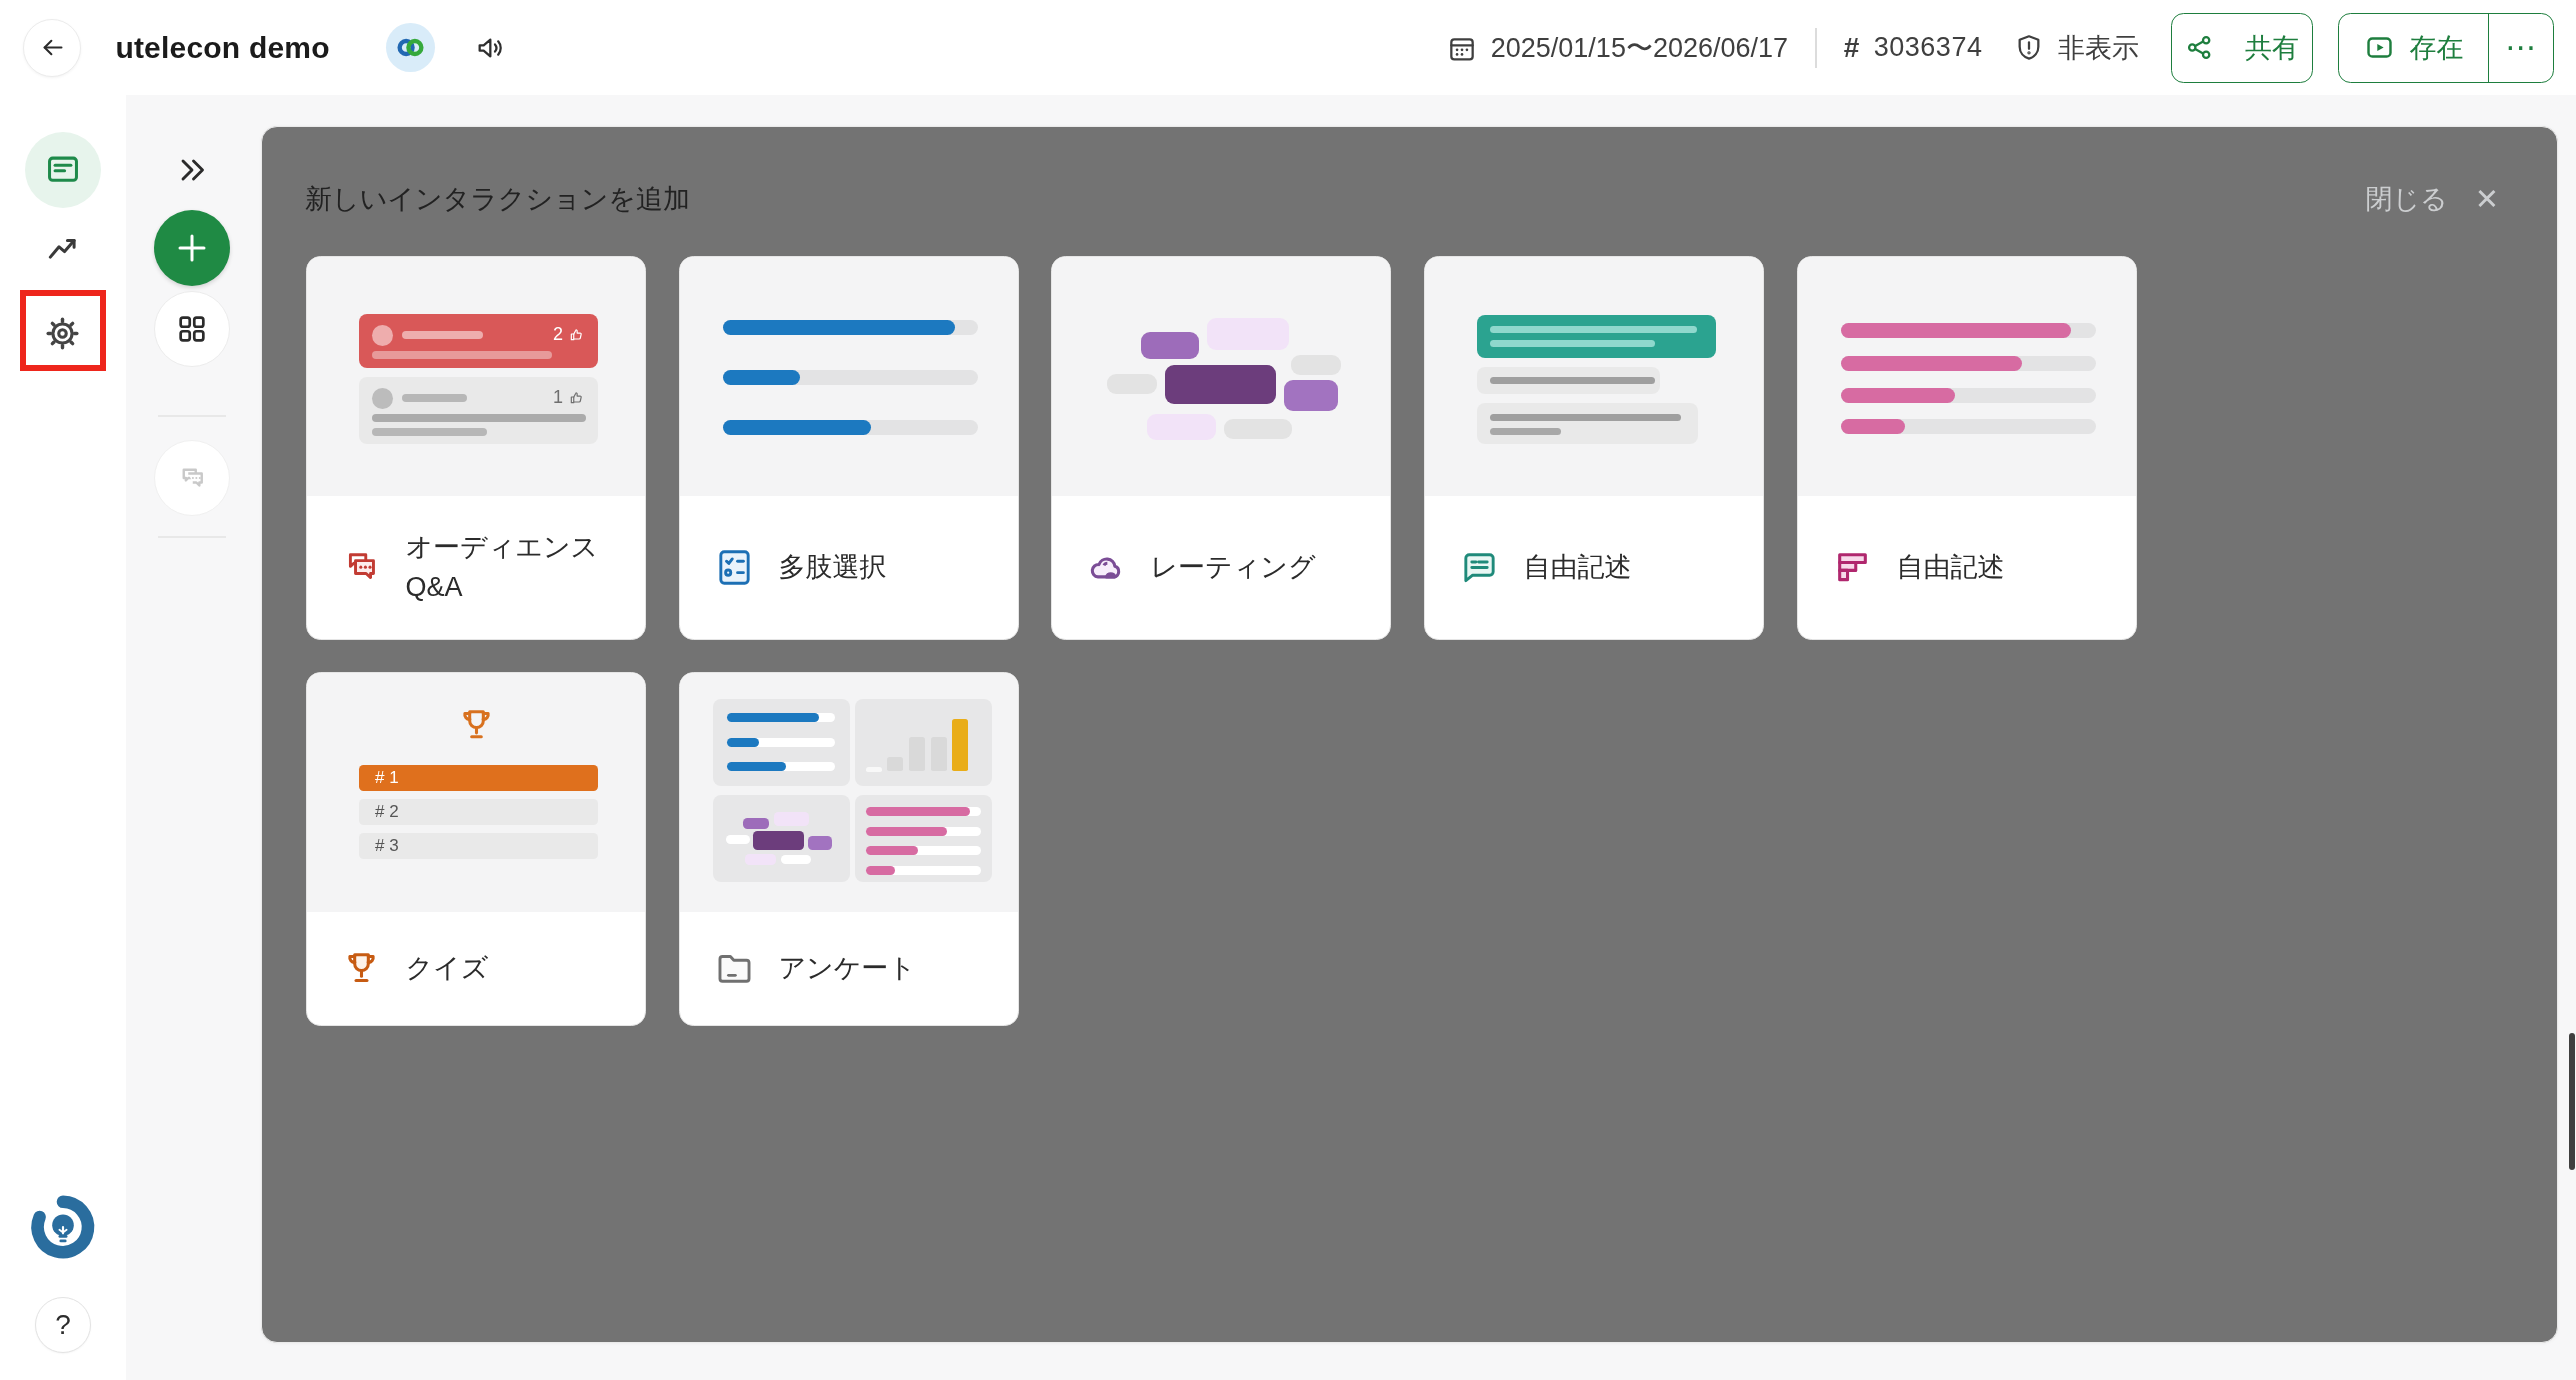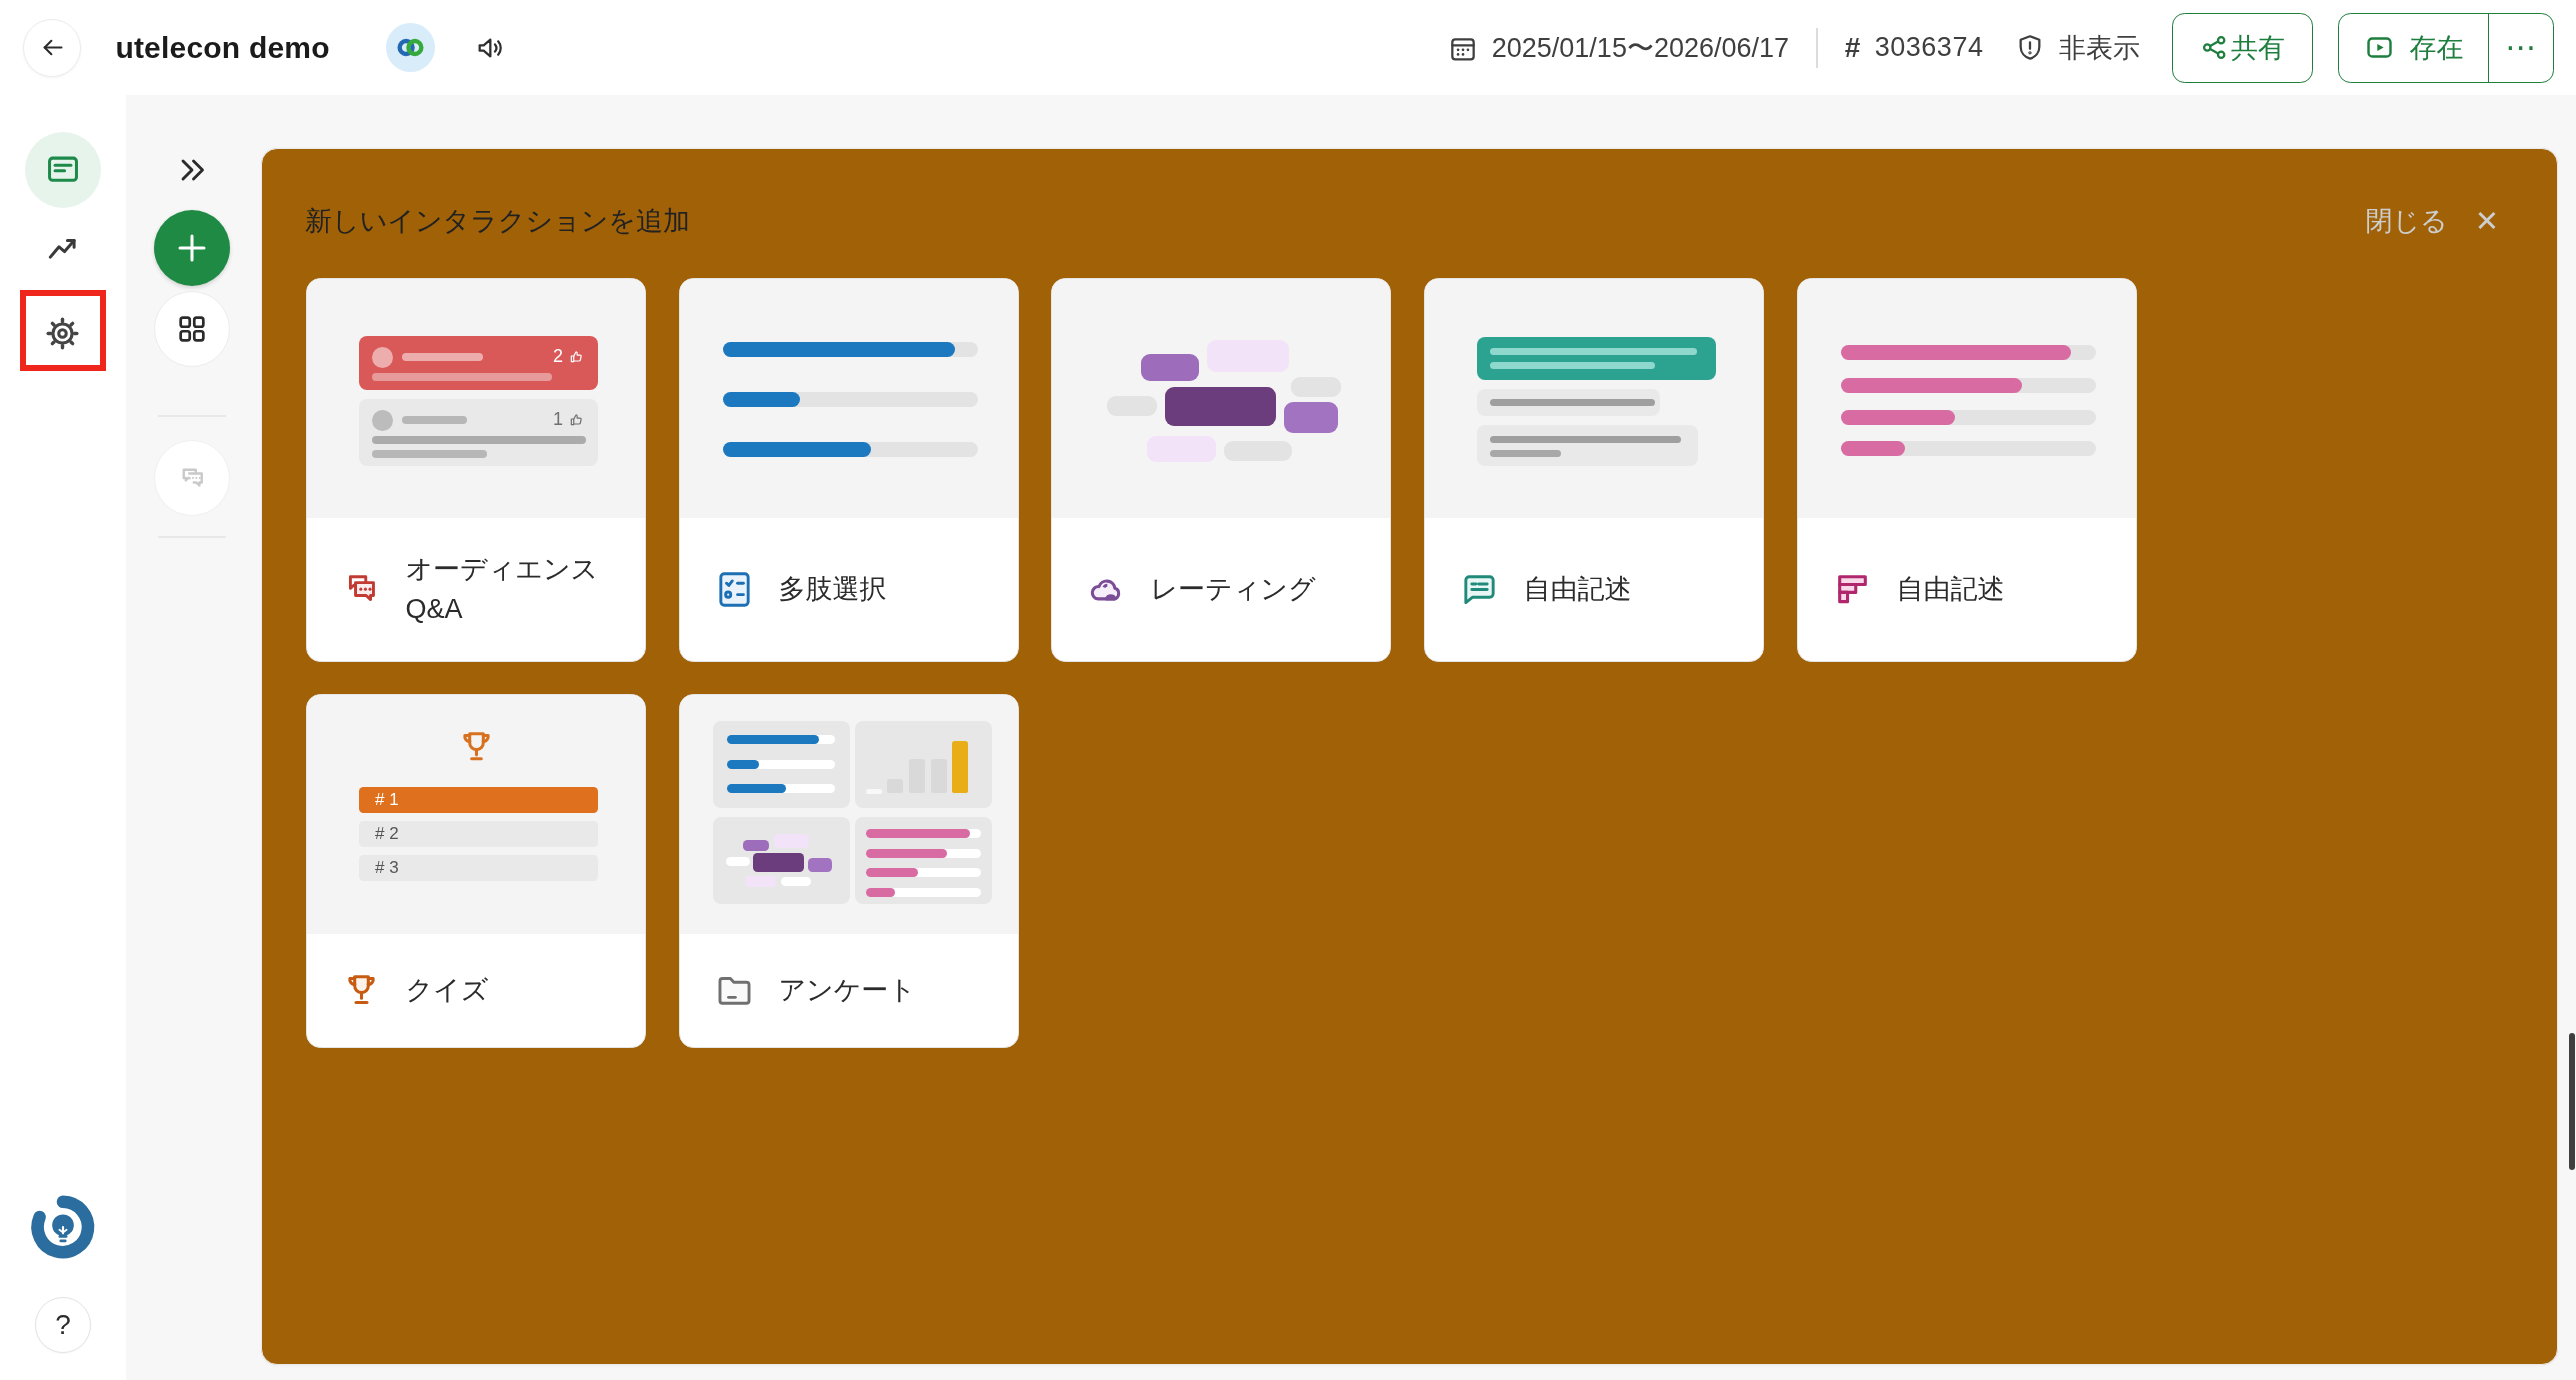--- a/index.html
+++ b/index.html
@@ -12,21 +12,21 @@
   .title { font-size:30px; font-weight:700; color:#1b1b1b; margin-left:34px; letter-spacing:0.2px; }
   .webex-badge { width:49px; height:49px; border-radius:50%; background:#d9ecf9; display:flex; align-items:center; justify-content:center; margin-left:56px; flex:0 0 aupx; }
   .speaker-btn { margin-left:40px; display:flex; align-items:center; }
   .meta { margin-left:auto; display:flex; align-items:center; color:#3f3f3f; font-size:27px; }
   .meta .ico { display:flex; align-items:center; margin-right:12.6px; }
   .vdiv { width:1.8px; height:40px; background:#dcdcdc; margin:0 27px; }
   .hash { font-size:28px; font-weight:600; margin-right:14.4px; color:#3f3f3f; }
   .code { letter-spacing:0.5px; }
   .hidden-group { display:flex; align-items:center; margin-left:31px;text-align:right; }
   .btn { display:flex; align-items:center; justify-content:center; height:70px; border:1.8px solid #1e7e3e; border-radius:12.6px; color:#1e7e3e; font-size:27px; background:#fff; cursor:pointer; }
-  .share-btn { padding:0 27px; margin-left:32px; gap:2px; }
+  .share-btn { padding:0 13px; margin-left:32px; gap:31px; }
   .present-split { display:flex; align-items:stretch; margin-left:25px; border:1.8px solid #1e7e3e; border-radius:12.6px; overflow:hidden; height:70px; }
   .present-main { display:flex; align-items:center; gap:14.4px; padding:0 25px; color:#1e7e3e; font-size:27px; cursor:pointer; }
   .present-more { width:65px; border-left:1.8px solid #1e7e3e; display:flex; align-items:center; justify-content:center; color:#1e7e3e; font-size:31px; letter-spacing:1.8px; cursor:pointer; }
 
   
   .sidebar { position:absolute; left:0; top:95px; width:126px; height:1286px; background:#fff; z-index:4; }
   .sb-active { position:absolute; left:25px; top:37px; width:76px; height:76px; border-radius:50%; background:#e7f4ec; display:flex; align-items:center; justify-content:center; cursor:pointer; }
   .sb-trend { position:absolute; left:44px; top:136px; cursor:pointer; }
   .sb-gear  { position:absolute; left:42px; top:218px; cursor:pointer; }
   .red-box { position:absolute; left:20px; top:195px; width:86px; height:81px; border:6.3px solid #ee261c; background:transparent; }
@@ -36,21 +36,21 @@
   
   .workspace { position:absolute; left:126px; top:95px; width:2450px; height:1286px; background:#f7f7f8; }
   .rail { position:absolute; left:0; top:0; width:131px; height:100%; }
   .collapse-btn { position:absolute; left:48px; top:57px; cursor:pointer; }
   .plus-btn { position:absolute; left:28px; top:115px; width:76px; height:76px; border-radius:50%; background:#1f8a44; display:flex; align-items:center; justify-content:center; box-shadow:0 1.8px 4.5px rgba(0,0,0,.15); cursor:pointer; }
   .grid-btn { position:absolute; left:28px; top:196px; width:76px; height:76px; border-radius:50%; background:#fff; border:1.4px solid #ececec; display:flex; align-items:center; justify-content:center; cursor:pointer; }
   .rail-div { position:absolute; left:31.5px; width:68px; height:1.8px; background:#e8e8e8; }
   .chat-btn { position:absolute; left:28px; top:345px; width:76px; height:76px; border-radius:50%; background:#fff; border:1.4px solid #f0f0f0; display:flex; align-items:center; justify-content:center; cursor:default; }
 
   
-  .panel { position:absolute; left:135px; top:53px; width:2297px; height:1217px; background:#a16207; border:0.9px solid #eaeaea; border-radius:16px; box-shadow:0 0.9px 3.6px rgba(0,0,0,.04); }
+  .panel { position:absolute; left:135px; top:31px; width:2297px; height:1217px; background:#737373; border:0.9px solid #eaeaea; border-radius:16px; box-shadow:0 0.9px 3.6px rgba(0,0,0,.04); }
   .panel-heading { position:absolute; left:43px; top:54px; font-size:27px; color:#222; }
   .panel-close { position:absolute; right:58px; top:54px; display:flex; align-items:center; gap:27px; color:#ccced0; font-size:27px; cursor:default; }
   .panel-close .x { font-size:29px; }
 
   
   .card { position:absolute; width:340px; background:#fff; border:1.4px solid #e5e5e5; border-radius:14.4px; overflow:hidden; display:flex; flex-direction:column; cursor:pointer; }
   .row1 { top:129px; height:384px; }
   .row2 { top:545px; height:354px; }
   .c1{left:44px}.c2{left:417px}.c3{left:789px}.c4{left:1162px}.c5{left:1535px}.c6{left:1907px}
   .thumb { height:239px; background:#f4f4f5; position:relative; flex:0 0 auto; }

